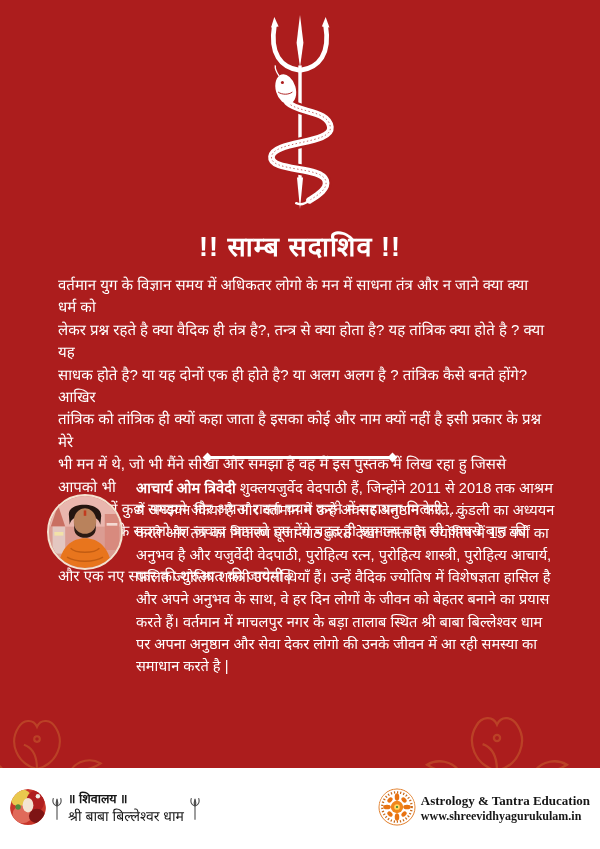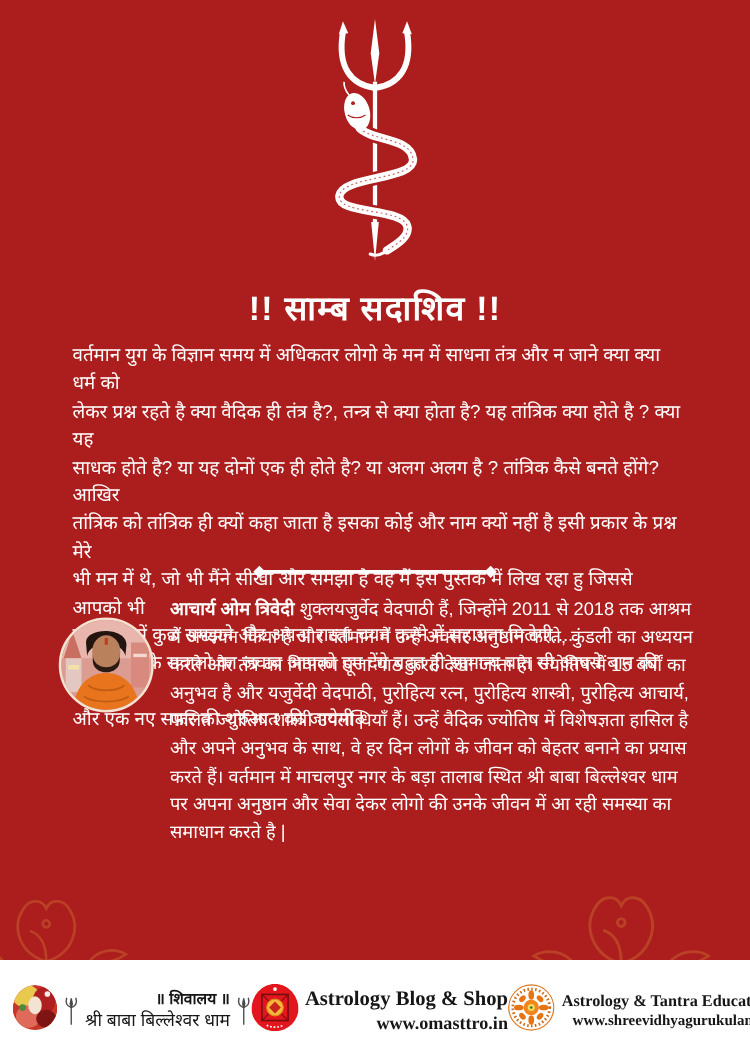--- a/index.html
+++ b/index.html
@@ -52,21 +52,21 @@
   .corner-ornament.left{left:-38px; bottom:76px;}
   .corner-ornament.right{right:8px; bottom:74px;}
   footer{
     position:absolute; left:0; bottom:0; width:600px; height:81px;
     background:var(--footer_bg); color:var(--footer_text);
     display:flex; align-items:center; justify-content:space-between;
     padding:0 10px;
   }
   .fgroup{display:flex; align-items:center; gap:5px; white-space:nowrap;}
   .flogo{flex:none; border-radius:50%; overflow:hidden;}
-  .ftext{text-align:right; line-height:1.25;}
+  .ftext{text-align:left; line-height:1.25;}
   .ftext.hindi .l1{font-size:12.5px; font-weight:bold;}
   .ftext.hindi .l2{font-size:14px; font-weight:normal;}
   .ftext.serif{font-family:"Liberation Serif","DejaVu Serif",serif; font-weight:bold;}
   .ftext.serif .t-big{font-size:16.5px;}
   .ftext.serif .u-big{font-size:14.5px;}
   .ftext.serif .t-sm{font-size:13px;}
   .ftext.serif .u-sm{font-size:12px;}
 </style>
 </head>
 <body>
@@ -195,37 +195,20 @@
       <svg width="12" height="34" viewBox="0 0 20 40">
         <g fill="none" stroke="#4A4A4A" stroke-width="1.8">
           <path d="M10 16 L10 38"></path>
           <path d="M10 3 L8.6 10 L10 16 L11.4 10 Z" fill="#4A4A4A"></path>
           <path d="M10 15 C4 13 2 8 4 2"></path>
           <path d="M10 15 C16 13 18 8 16 2"></path>
         </g>
       </svg>
     </div>
 
-    <div class="fgroup">
-      <div class="flogo">
-        <svg width="38" height="38" viewBox="0 0 40 40">
-          <circle cx="20" cy="20" r="20" fill="#E3161D"></circle>
-          <rect x="9" y="9" width="22" height="22" fill="none" stroke="#7A0D10" stroke-width="1.4"></rect>
-          <path d="M9 9 L31 31 M31 9 L9 31" stroke="#7A0D10" stroke-width="0.9"></path>
-          <circle cx="20" cy="20" r="7" fill="#F6B93D" stroke="#D98F1F" stroke-width="1"></circle>
-          <rect x="16.5" y="16.5" width="7" height="7" fill="#C8261B" transform="rotate(45 20 20)"></rect>
-          <circle cx="20" cy="4.5" r="1.6" fill="#FFFFFF"></circle>
-          <path d="M13 35 C17 37 23 37 27 35" stroke="#FFFFFF" stroke-width="1.4" fill="none" stroke-dasharray="1.5 1.5"></path>
-        </svg>
-      </div>
-      <div class="ftext serif">
-        <div class="t-big">Astrology Blog &amp; Shop</div>
-        <div class="u-big">www.omasttro.in</div>
-      </div>
-    </div>
 
     <div class="fgroup">
       <div class="flogo">
         <svg width="38" height="38" viewBox="0 0 40 40">
           <circle cx="20" cy="20" r="19" fill="#FFFFFF" stroke="#E07820" stroke-width="1"></circle>
           <circle cx="20" cy="20" r="15.5" fill="none" stroke="#C96A1A" stroke-width="2.4" stroke-dasharray="1.3 2"></circle>
           <g fill="#E87312">
             <ellipse cx="20" cy="9.5" rx="2.4" ry="4"></ellipse>
             <ellipse cx="20" cy="30.5" rx="2.4" ry="4"></ellipse>
             <ellipse cx="9.5" cy="20" rx="4" ry="2.4"></ellipse>

